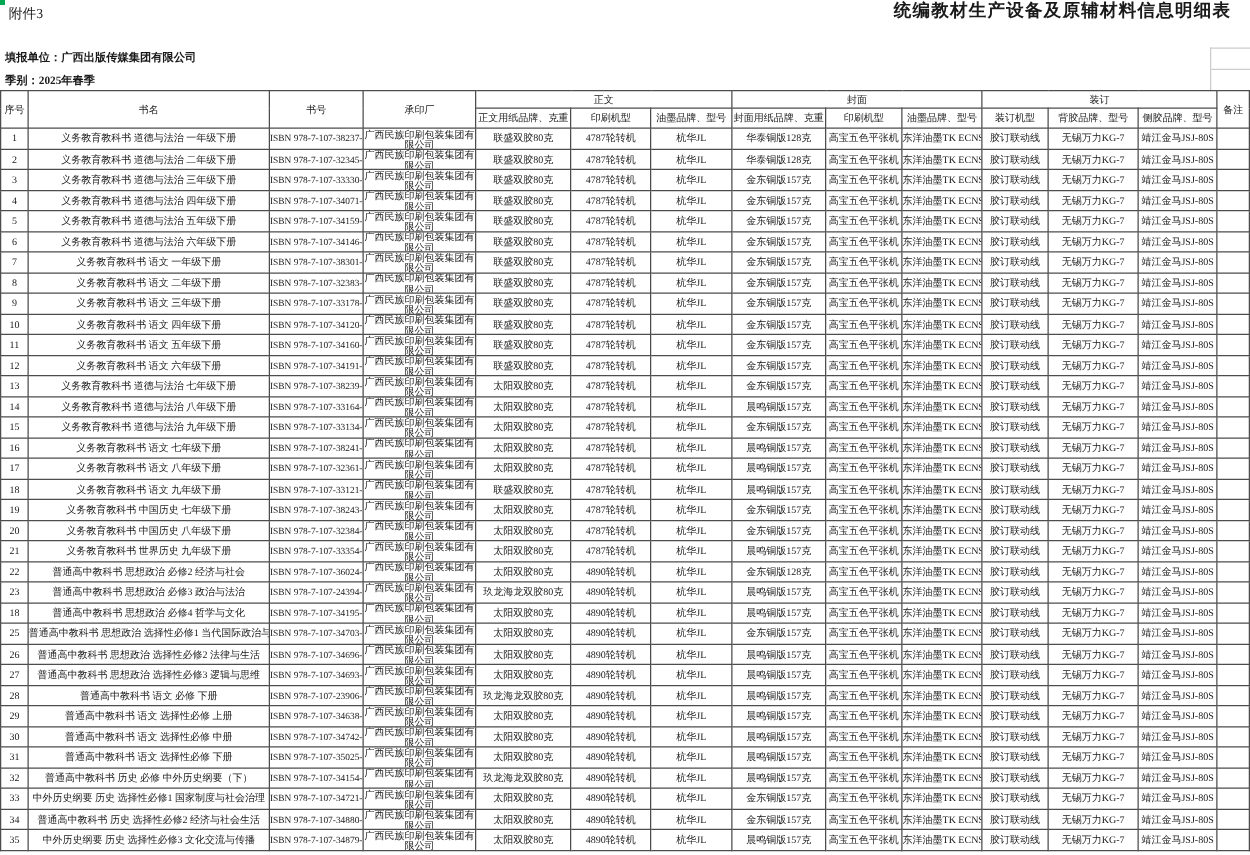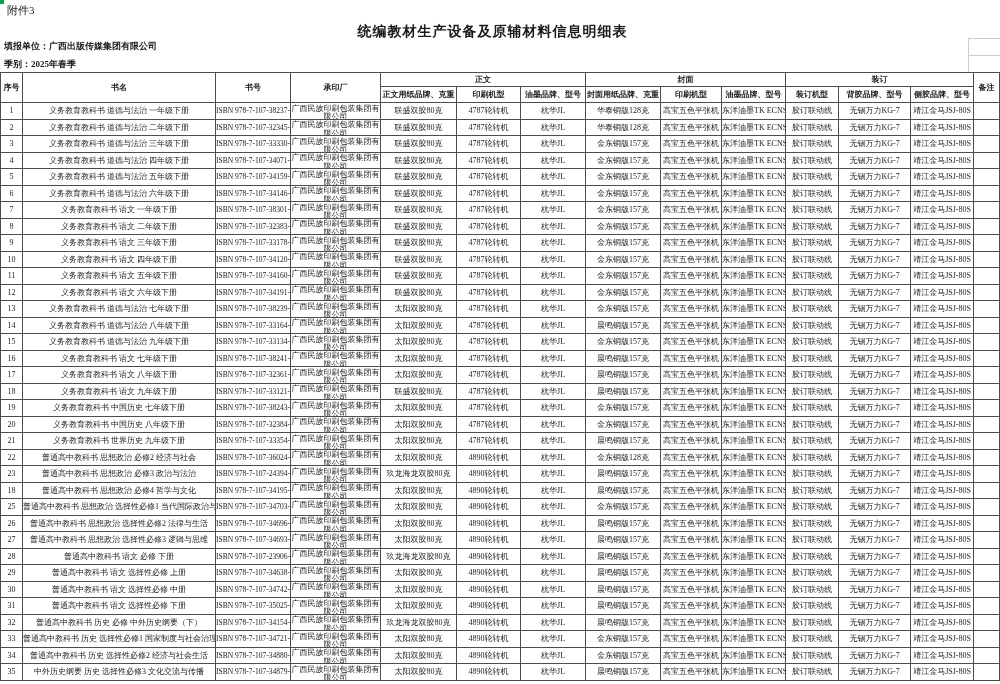--- a/index.html
+++ b/index.html
@@ -4,40 +4,40 @@
 <style>
   html,body{margin:0;padding:0;}
   body{
     width:1000px;height:684px;position:relative;background:#fff;
     font-family:"Liberation Serif","DejaVu Serif",serif;color:#1a1a1a;
     overflow:hidden;
   }
   .corner-marker{position:absolute;left:0;top:0;width:4px;height:4px;background:#00a650;}
   .attachment{position:absolute;left:7px;top:3px;font-size:11px;}
   .title{
-    position:absolute;left:0;top:23px;width:985px;text-align:center;
+    position:absolute;left:0;top:0;width:985px;text-align:right;
     font-family:"Liberation Sans","DejaVu Sans",sans-serif;
     font-weight:bold;font-size:14px;letter-spacing:1px;
   }
   .meta-unit{position:absolute;left:4px;top:40px;font-size:9px;font-weight:bold;}
   .meta-season{position:absolute;left:4px;top:58px;font-size:9px;font-weight:bold;}
   .ghost-grid{
     position:absolute;left:968px;top:38px;width:31px;height:34px;
     border-left:1px solid #ccc;border-top:1px solid #ccc;border-right:1px solid #ddd;
   }
   .ghost-grid .half{height:16px;border-bottom:1px solid #ccc;}
   table.main{
     position:absolute;left:0;top:72px;width:999px;
     border-collapse:collapse;table-layout:fixed;
   }
   .main th,.main td{
     border:1px solid #4d4d4d;padding:0;text-align:center;vertical-align:middle;
     overflow:hidden;white-space:nowrap;
   }
-  .main th{font-size:8px;font-weight:bold;line-height:9px;}
+  .main th{font-size:8px;font-weight:normal;line-height:9px;}
   .main thead tr.group-row{height:14px;}
   .main thead tr.sub-row{height:16px;}
   .main tbody tr{height:16.28px;}
   .main td{font-size:8px;}
   .main td.isbn{font-size:7.5px;}
   .main td.printer{vertical-align:top;font-family:Liberation Mono, monospace;}
   .main td.printer .clip{
     height:14px;overflow:hidden;white-space:normal;word-break:break-all;
     line-height:8.5px;padding-top:1.5px;font-size:8px;
   }
@@ -668,21 +668,21 @@
         <td>晨鸣铜版157克</td>
         <td>高宝五色平张机</td>
         <td>东洋油墨TK ECNS</td>
         <td>胶订联动线</td>
         <td>无锡万力KG-7</td>
         <td>靖江金马JSJ-80S</td>
         <td></td>
       </tr>
       <tr>
         <td>33</td>
-        <td>普通高中教科书 历史 选择性必修1 国家制度与社会治理</td>
+        <td>中外历史纲要 历史 选择性必修1 国家制度与社会治理</td>
         <td class="isbn">ISBN 978-7-107-34721-4</td>
         <td class="printer">
           <div class="clip">广西民族印刷包装集团有限公司</div>
         </td>
         <td>太阳双胶80克</td>
         <td>4890轮转机</td>
         <td>杭华JL</td>
         <td>金东铜版157克</td>
         <td>高宝五色平张机</td>
         <td>东洋油墨TK ECNS</td>

